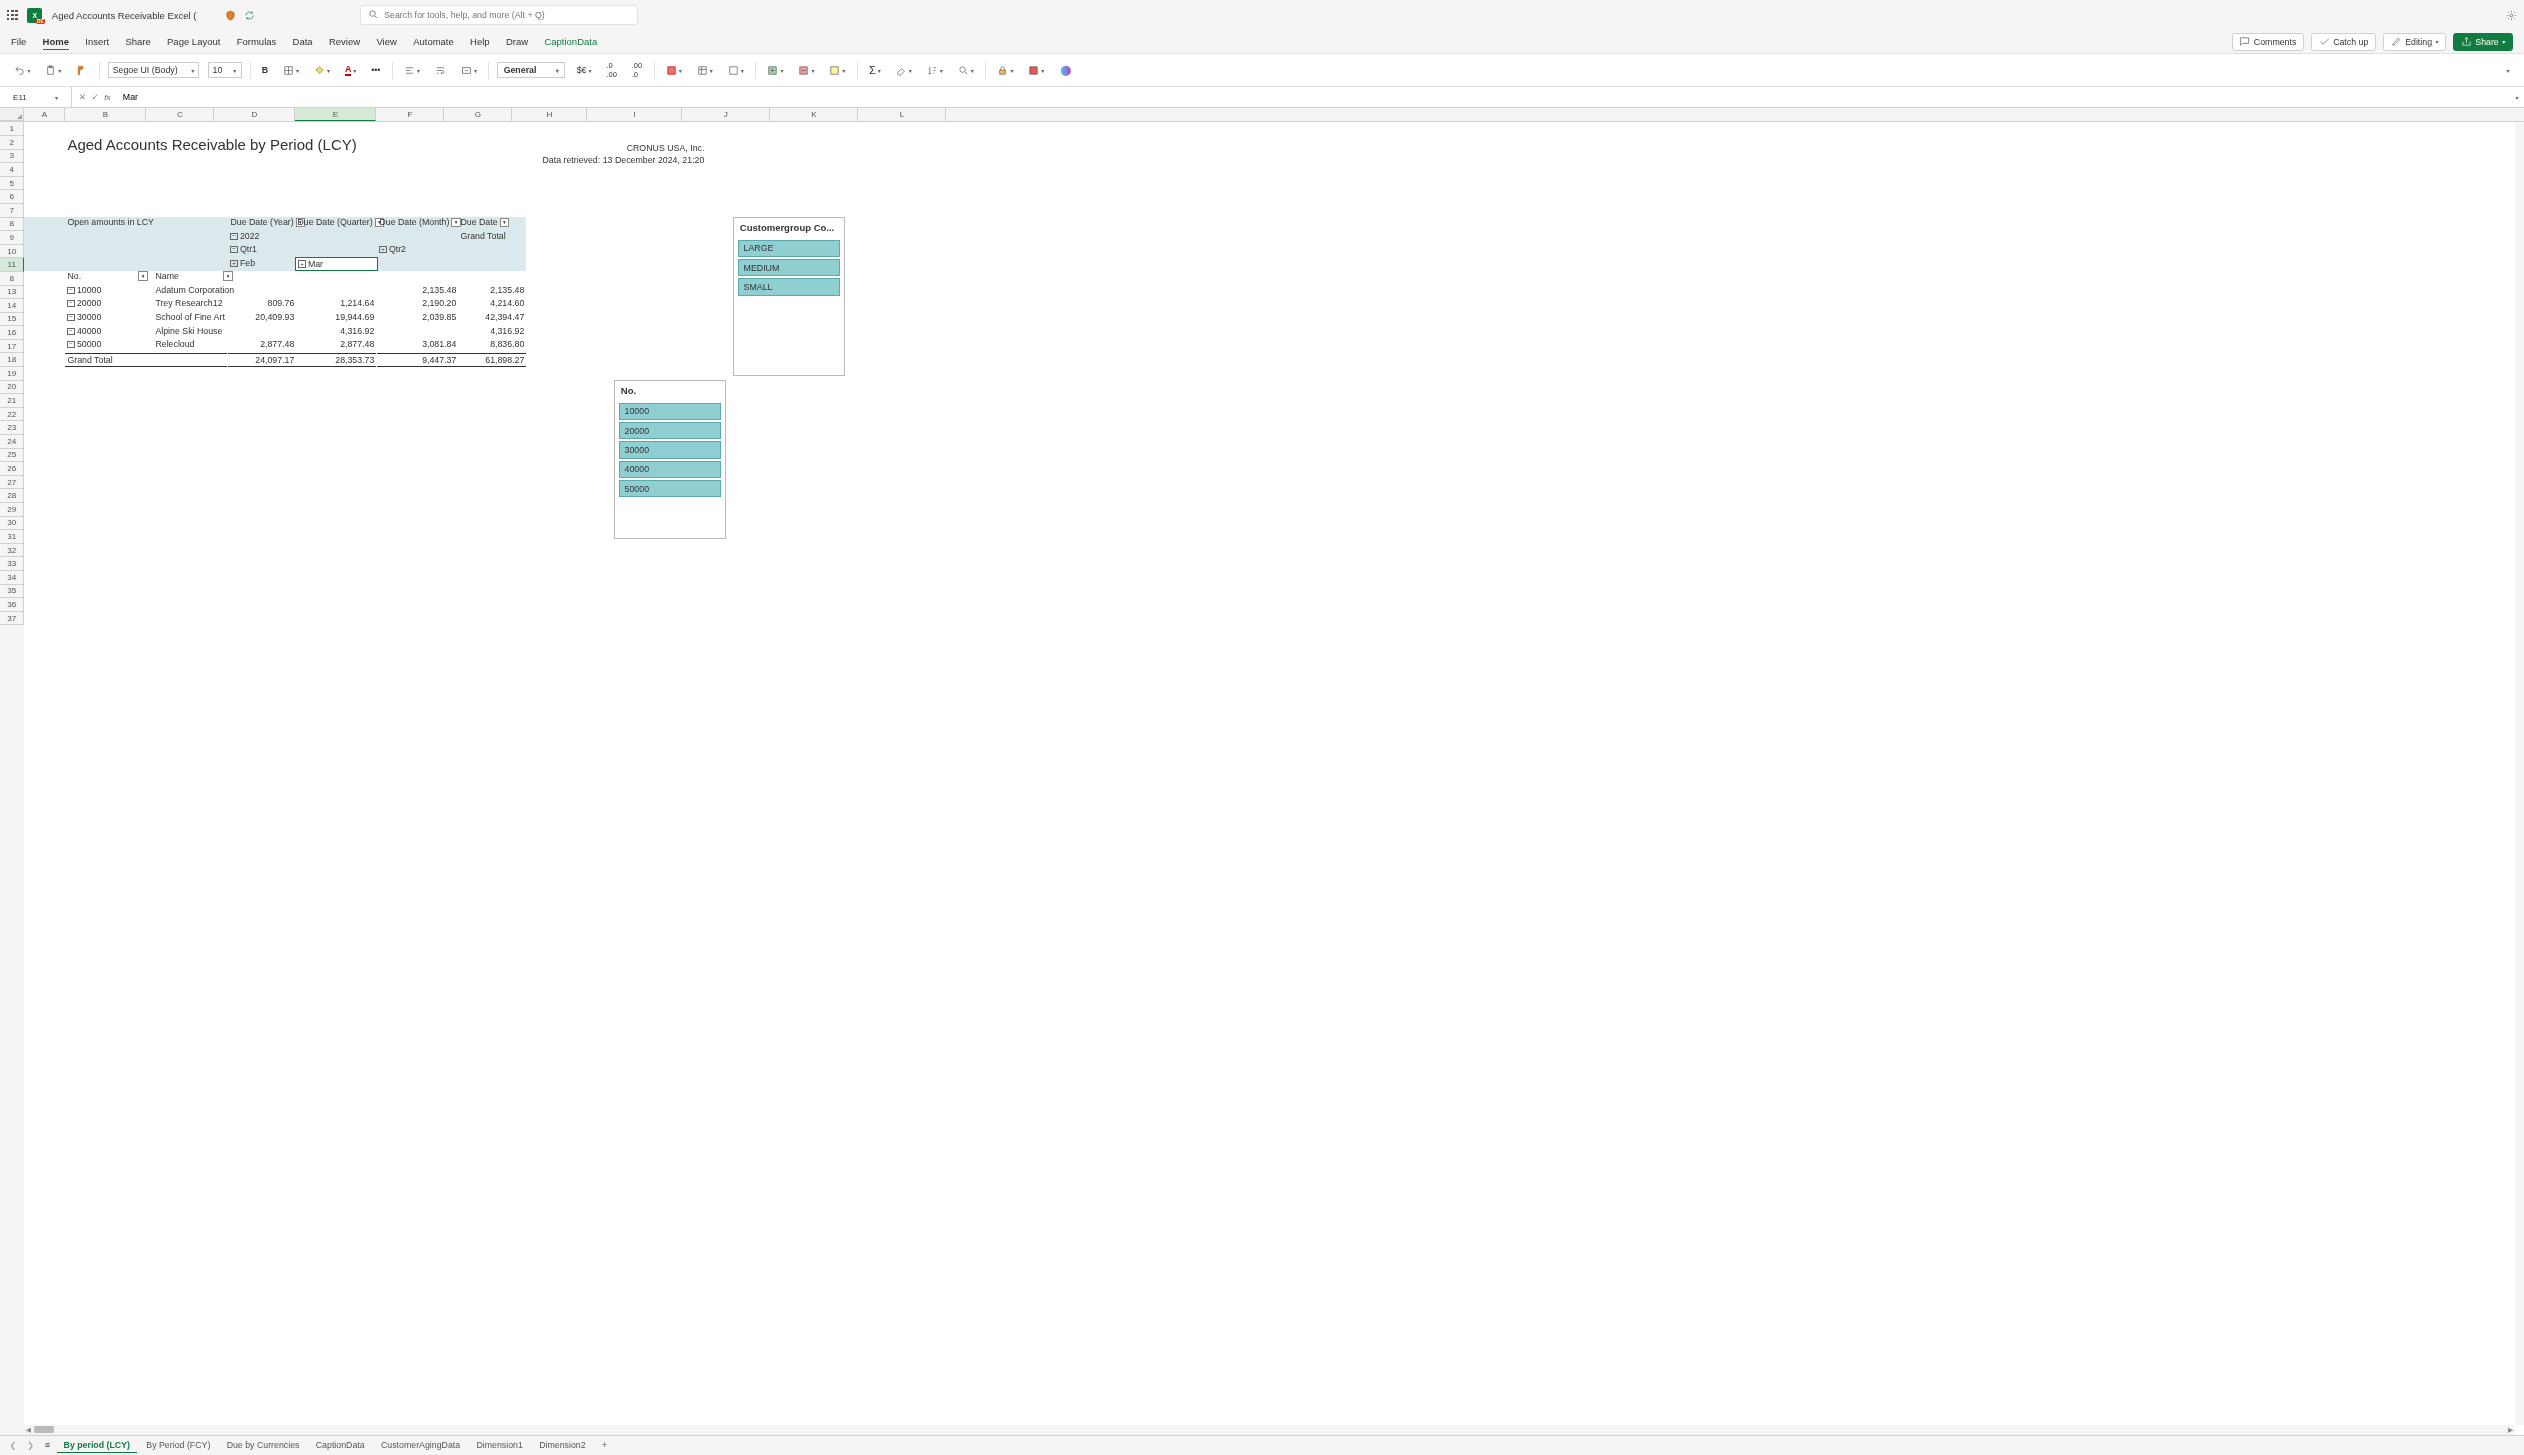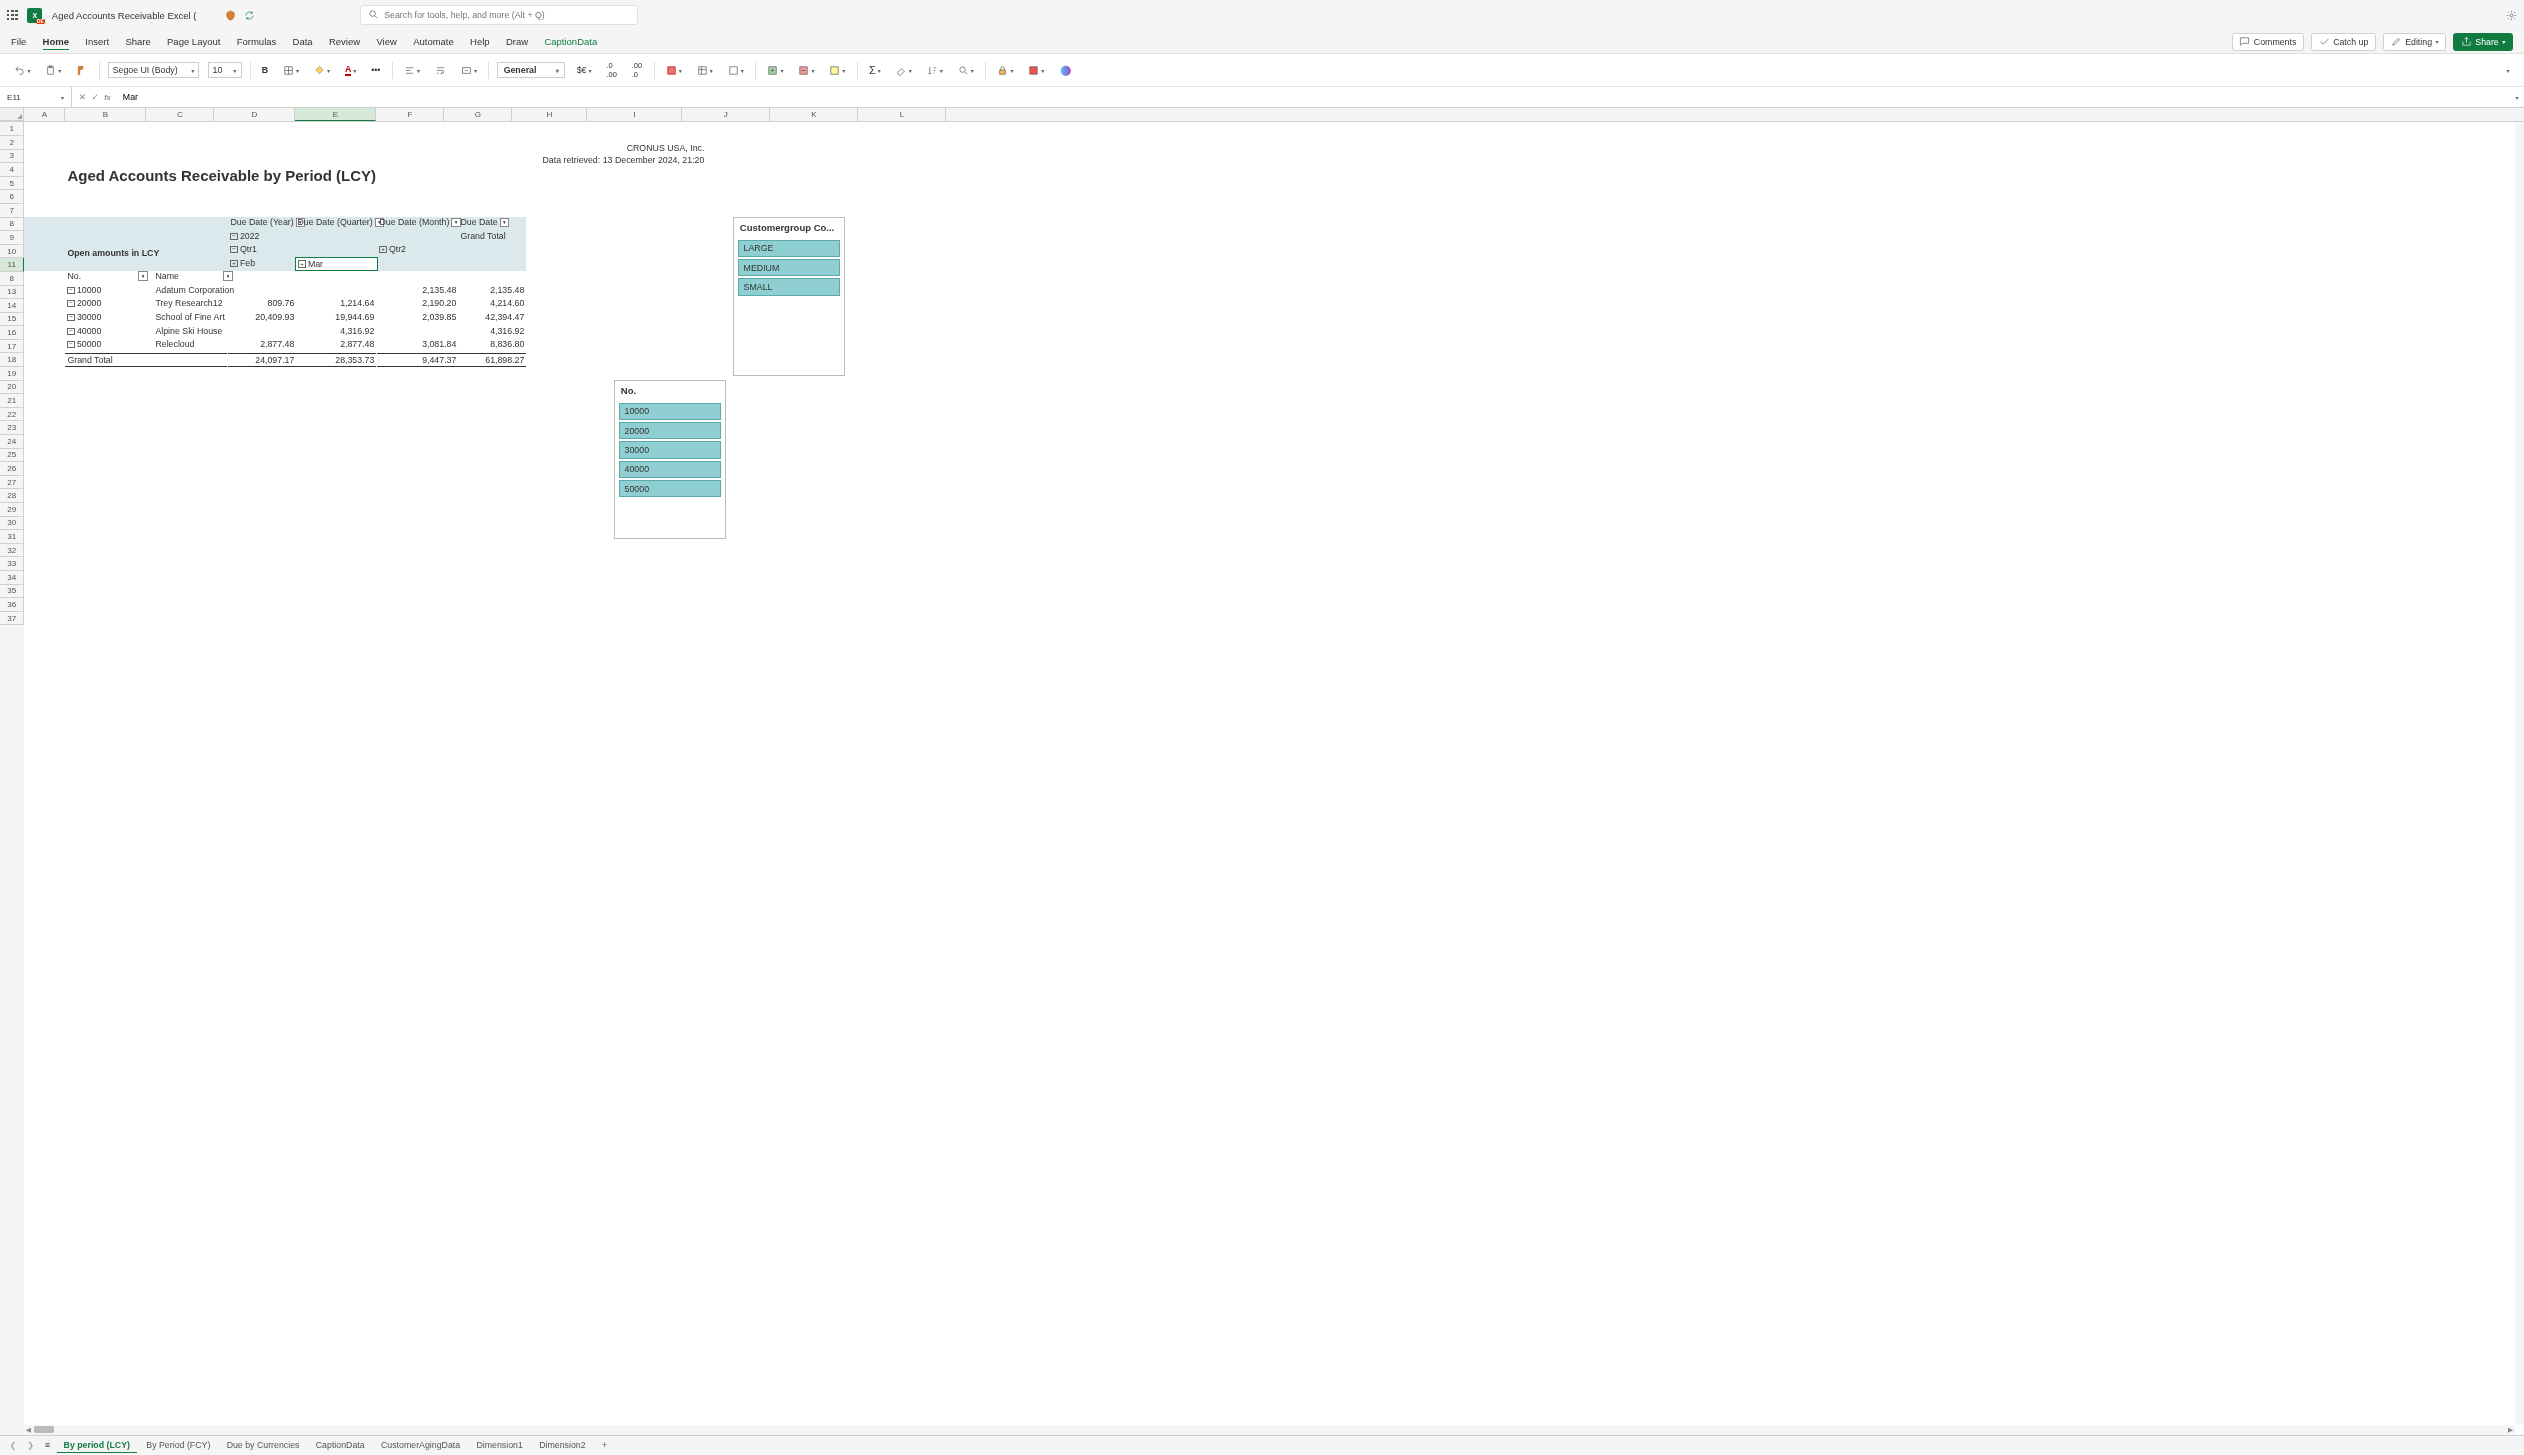--- a/index.html
+++ b/index.html
@@ -28,39 +28,39 @@
 .toolbar { height:33px; background:#fff; border-bottom:0.7px solid #e0e0e0; display:flex; align-items:center; padding:0 11px; gap:8.1px; }
 .tool-div { width:0.7px; height:17.6px; background:#e0e0e0; }
 .tool-btn { display:flex; align-items:center; gap:2px; padding:2px 3.4px; cursor:pointer; border-radius:2px; position:relative; }
 .chev { font-size:6.1px; color:#666; }
 .font-select { border:0.7px solid #ccc; padding:2px 4.1px; display:flex; align-items:center; gap:13.6px; background:#fff; }
 .font-size-select { border:0.7px solid #ccc; padding:2px 4.1px; width:34px; display:flex; justify-content:space-between; align-items:center; background:#fff; }
 .num-fmt { border:0.7px solid #ccc; padding:2px 5.4px; width:68px; display:flex; justify-content:space-between; align-items:center; background:#fff;font-weight:bold; }
 .more-tools { margin-left:auto; }
 
 .formula-bar { height:20.4px; background:#fff; border-bottom:0.7px solid #d0d0d0; display:flex; align-items:center; }
-.name-box { width:72px; border-right:0.7px solid #d0d0d0; padding:0 7px; display:flex; align-items:center; justify-content:space-between; height:100%; font-size:8.1px; }
+.name-box { width:72px; border-right:0.7px solid #d0d0d0; padding:0 13px; display:flex; align-items:center; justify-content:space-between; height:100%; font-size:8.1px; }
 .fx-icons { display:flex; gap:5.4px; padding:0 6.8px; align-items:center; color:#888; }
 .fx-label { font-style:italic; font-size:8.1px; color:#666; }
 .formula-input { flex:1; padding:0 5.4px; font-size:8.8px; border:none; outline:none; }
 
 .grid-area { display:flex; height: calc(100vh - 30px - 24.4px - 33px - 20.4px - 20.4px); background:#fff; position:relative; }
 .col-headers { display:flex; position:sticky; top:0; background:#f5f5f5; border-bottom:0.7px solid #d0d0d0; }
 .corner { width:24.4px; height:13.6px; background:#f0f0f0; border-right:0.7px solid #d0d0d0; border-bottom:0.7px solid #d0d0d0; position:relative; }
 .corner::after { content:""; position:absolute; right:1.4px; bottom:1.4px; border-left:5.4px solid transparent; border-bottom:5.4px solid #a0a0a0; }
 .col-h { height:13.6px; border-right:0.7px solid #d0d0d0; display:flex; align-items:center; justify-content:center; font-size:8.1px; color:#555; background:#f5f5f5; }
 .col-h.sel { background:#d6e9d8; border-bottom:1.4px solid #107c41; }
 .row-headers { width:24.4px; background:#f5f5f5; }
 .row-h { height:13.6px; border-bottom:0.7px solid #d0d0d0; border-right:0.7px solid #d0d0d0; display:flex; align-items:center; justify-content:center; font-size:8.1px; color:#555; }
 .row-h.sel { background:#d6e9d8; border-right:1.4px solid #107c41; }
 
 .sheet { position:relative; flex:1; overflow:auto; }
 .cell { position:absolute; display:flex; align-items:center; padding:0 2px; font-size:8.8px; white-space:nowrap; overflow:hidden; }
 .cell.right { justify-content:flex-end; }
-.cell.bold { font-weight:700;margin-top:31px; }
+.cell.bold { font-weight:400; }
 .selected-cell { border:1.4px solid #107c41; background:#fff; }
 
 .pivot-header-bg { position:absolute; background:#dce9ec; }
 .filter-chip { width:9.5px; height:9.5px; border:0.7px solid #888; background:#fff; display:inline-flex; align-items:center; justify-content:center; font-size:5.4px; margin-left:2px; }
 .expand-box { width:7.5px; height:7.5px; border:0.7px solid #666; display:inline-flex; align-items:center; justify-content:center; font-size:6.1px; margin-right:2px; line-height:1; }
 
 .slicer { position:absolute; border:0.7px solid #bbb; background:#fff; }
 .slicer-title { padding:4.1px 5.4px; font-weight:600; font-size:9.5px; color:#333; }
 .slicer-item { margin:2px 4.1px; padding:2.7px 4.1px; background:#8fcfd1; border:0.7px solid #5ba9ab; font-size:8.8px; cursor:pointer; }
 

